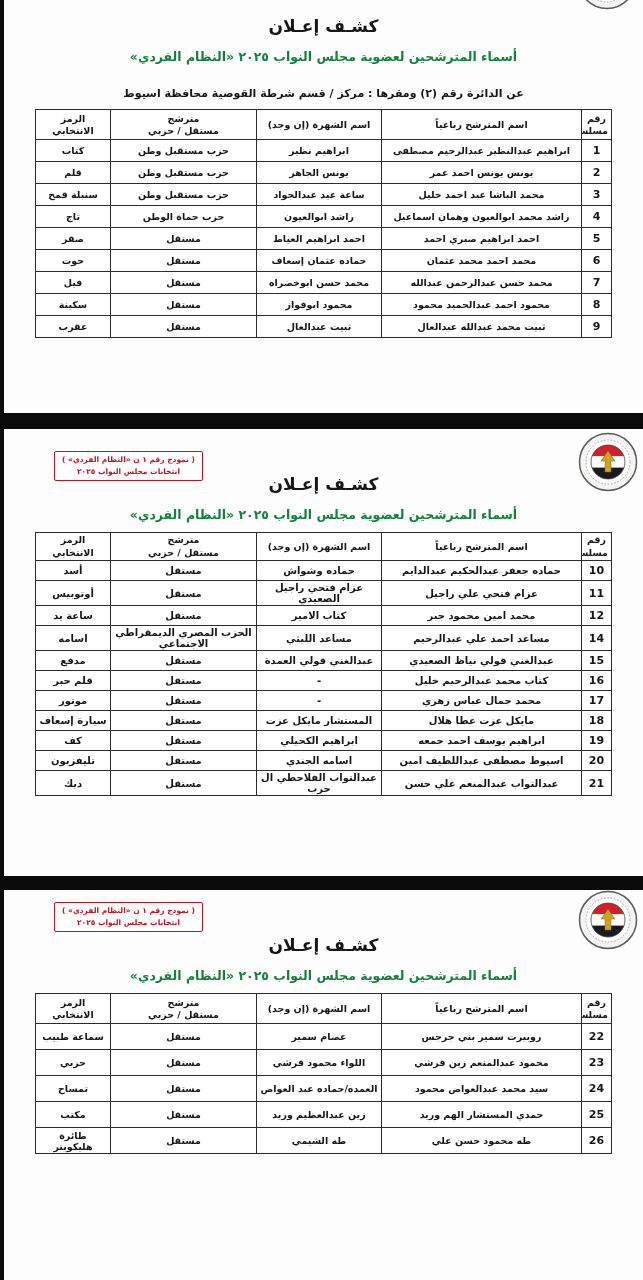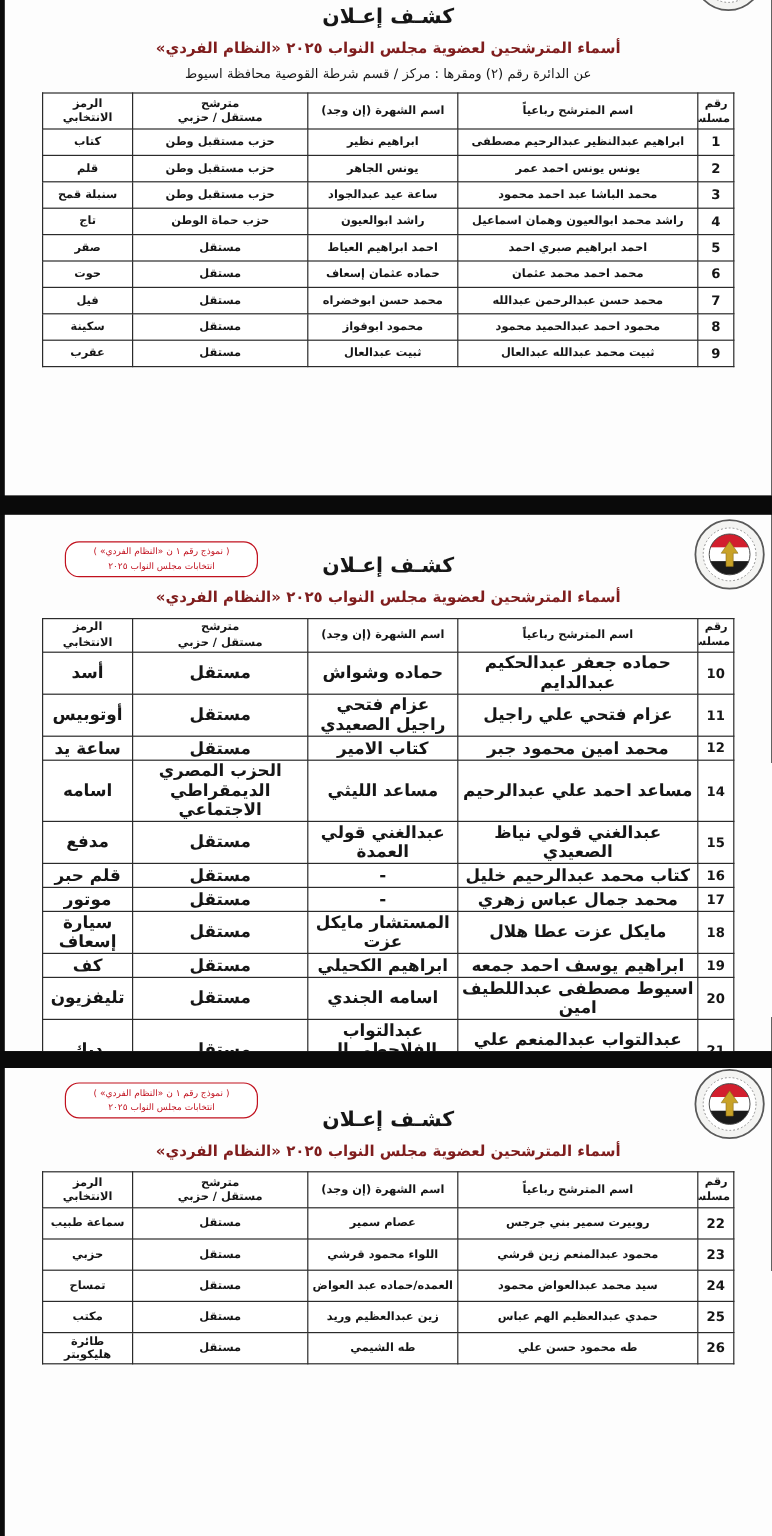--- a/index.html
+++ b/index.html
@@ -22,64 +22,64 @@
   #page3 { top:890px; height:390px; }
   .separator {
     position:absolute; left:0; right:0;
     background:#0a0a0a;
   }
   #sep1 { top:413px; height:16px; }
   #sep2 { top:876px; height:14px; }
 
   .doc-title {
     text-align:center; font-size:17px; font-weight:bold; color:#161616;
-    margin:0; padding-top:3px; line-height:1.3;
+    margin:12px; padding-top:3px; line-height:1.3;
   }
   #page2 .doc-title, #page3 .doc-title { padding-top:32px; }
   .doc-subtitle {
-    text-align:center; font-size:12.5px; font-weight:bold; color:#7f1d1d;
+    text-align:center; font-size:12.5px; font-weight:bold; color:#15803d;
     margin-top:7px; line-height:1.3;
   }
   .district-line {
-    text-align:center; font-size:11px; font-weight:normal; color:#161616;
-    margin-top:7px;
+    text-align:center; font-size:11px; font-weight:bold; color:#161616;
+    margin-top:22px;
   }
 
   table.candidates {
     border-collapse:collapse; table-layout:fixed;
     width:576px; margin:9px auto 0;
     background:#fff;
     border:1.5px solid #252525;
   }
   table.candidates th, table.candidates td {
     border:1px solid #2b2b2b;
     text-align:center; vertical-align:middle;
     font-weight:bold; color:#161616;
     padding:1px 3px; overflow:hidden;
   }
   table.candidates th {
     font-size:9.5px; line-height:1.3; white-space:pre-line; height:30px;
   }
   table.candidates td { font-size:9.5px; height:22px; }
-  #page2 table.candidates td { font-size:14px; height:20px; }
+  #page2 table.candidates td { font-size:10px; height:20px; }
   #page2 table.candidates th { height:26px; }
   #page3 table.candidates td { height:26px; }
   td.cell-serial { font-size:11px !important; }
 
   col.c-serial { width:30px; }
   col.c-name   { width:200px; }
   col.c-alias  { width:125px; }
   col.c-party  { width:146px; }
   col.c-symbol { width:75px; }
 
   .form-box {
     position:absolute; left:50px; top:22px;
-    border:1.5px solid #c1121f; border-radius:12px;
-    color:#c1121f; font-size:7.5px; font-weight:normal;
-    text-align:center; line-height:1.6; padding:2px 23px;
+    border:1.5px solid #c1121f; border-radius:2px;
+    color:#c1121f; font-size:7.5px; font-weight:bold;
+    text-align:center; line-height:1.6; padding:2px 7px;
     background:#fff;
   }
   #page3 .form-box { top:12px; }
 
   .logo {
     position:absolute; right:5px; top:3px;
     width:60px; height:60px;
   }
   #page1 .logo { top:-50px; right:6px; }
   #page3 .logo { top:0px; }
@@ -137,21 +137,21 @@
         </tr>
         <tr>
           <td class="cell-serial">2</td>
           <td class="cell-name">يونس يونس احمد عمر</td>
           <td class="cell-alias">يونس الجاهر</td>
           <td class="cell-party">حزب مستقبل وطن</td>
           <td class="cell-symbol">قلم</td>
         </tr>
         <tr>
           <td class="cell-serial">3</td>
-          <td class="cell-name">محمد الباشا عبد احمد محمود</td>
+          <td class="cell-name">محمد الباشا عبد احمد خليل</td>
           <td class="cell-alias">ساعة عيد عبدالجواد</td>
           <td class="cell-party">حزب مستقبل وطن</td>
           <td class="cell-symbol">سنبلة قمح</td>
         </tr>
         <tr>
           <td class="cell-serial">4</td>
           <td class="cell-name">راشد محمد ابوالعيون وهمان اسماعيل</td>
           <td class="cell-alias">راشد ابوالعيون</td>
           <td class="cell-party">حزب حماة الوطن</td>
           <td class="cell-symbol">تاج</td>
@@ -384,21 +384,21 @@
         </tr>
         <tr>
           <td class="cell-serial">24</td>
           <td class="cell-name">سيد محمد عبدالعواض محمود</td>
           <td class="cell-alias">العمده/حماده عبد العواض</td>
           <td class="cell-party">مستقل</td>
           <td class="cell-symbol">تمساح</td>
         </tr>
         <tr>
           <td class="cell-serial">25</td>
-          <td class="cell-name">حمدي عبدالعظيم الهم عباس</td>
+          <td class="cell-name">حمدي المستشار الهم وريد</td>
           <td class="cell-alias">زين عبدالعظيم وريد</td>
           <td class="cell-party">مستقل</td>
           <td class="cell-symbol">مكتب</td>
         </tr>
         <tr>
           <td class="cell-serial">26</td>
           <td class="cell-name">طه محمود حسن علي</td>
           <td class="cell-alias">طه الشيمي</td>
           <td class="cell-party">مستقل</td>
           <td class="cell-symbol">طائرة هليكوبتر</td>

